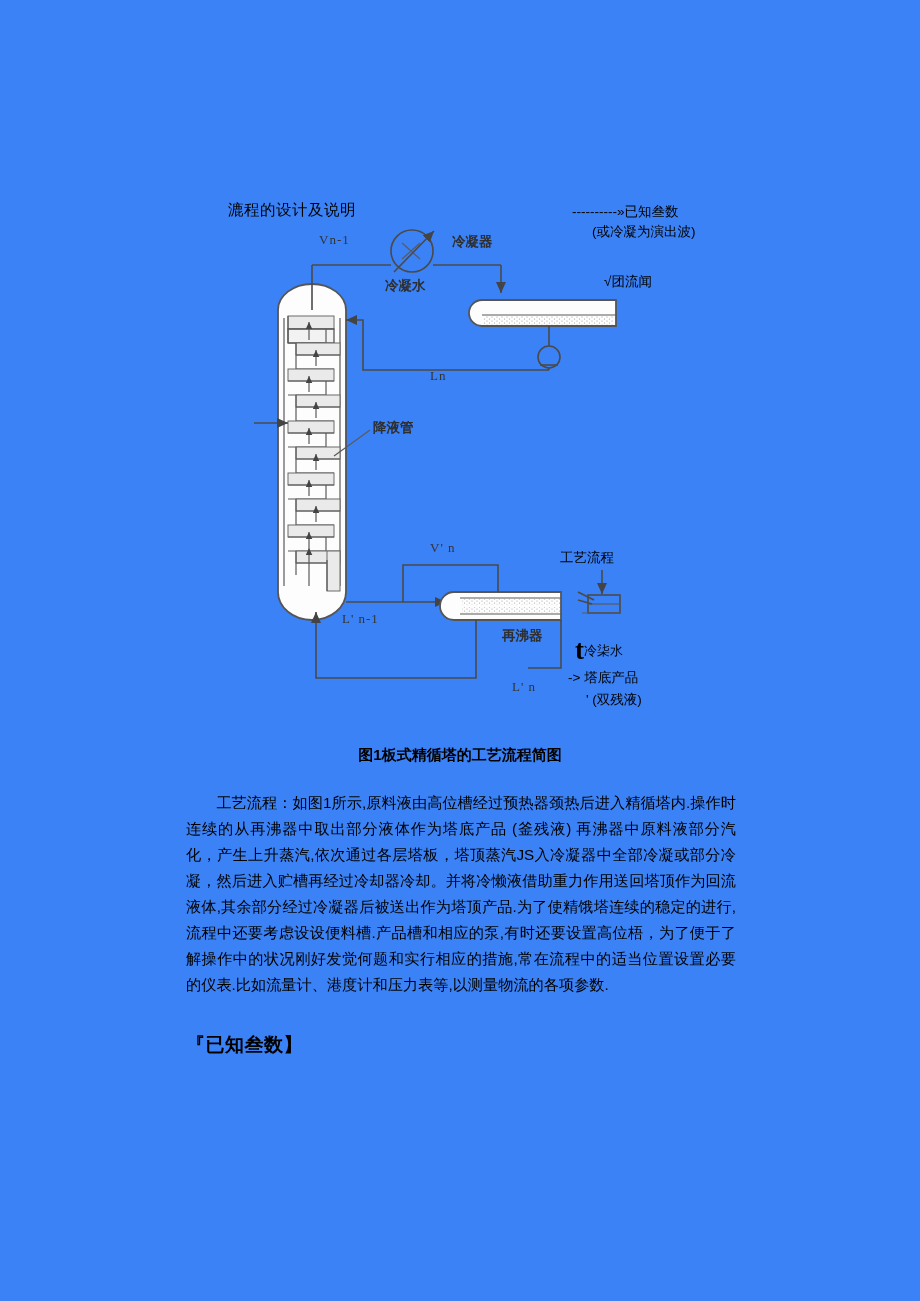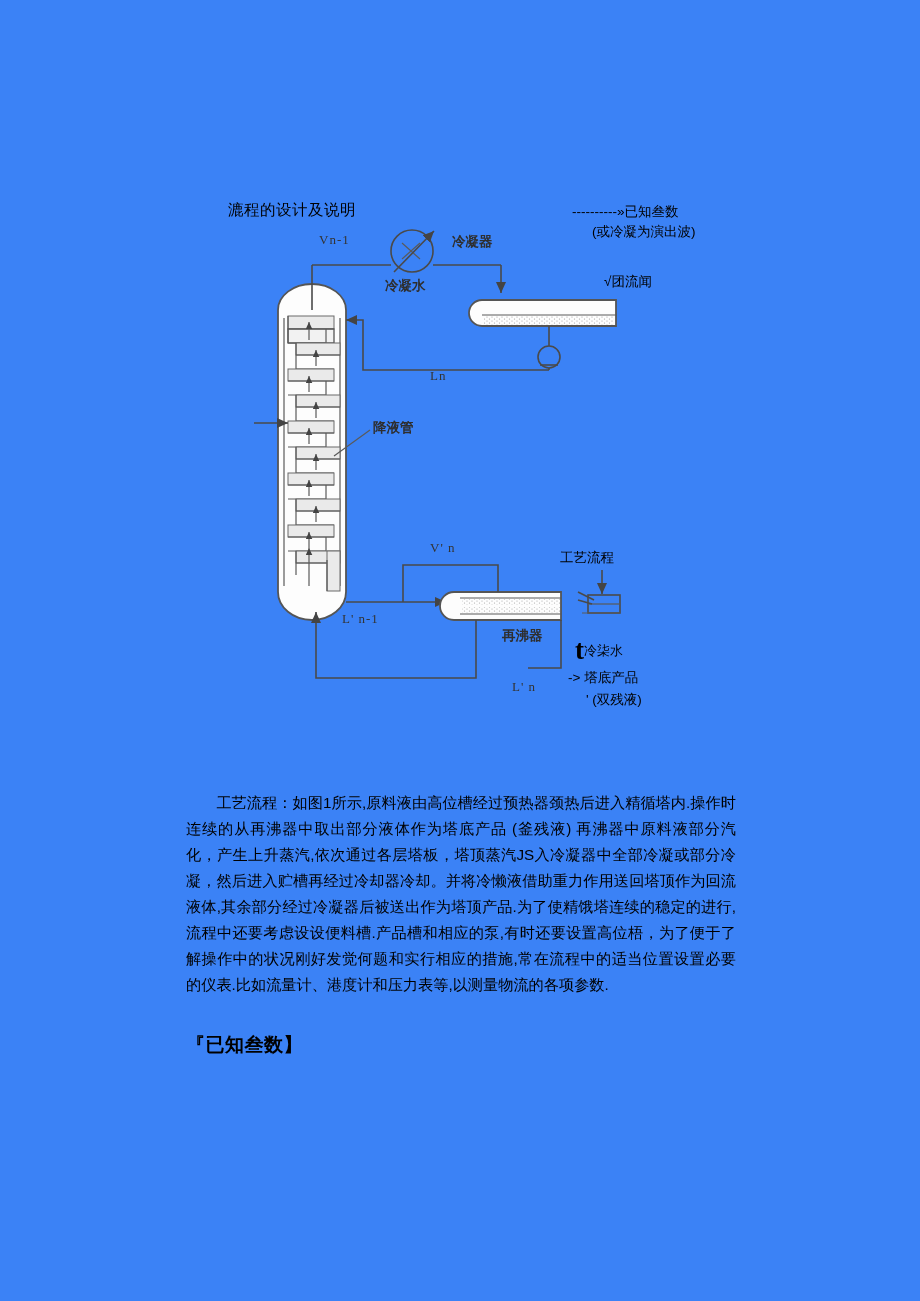--- a/index.html
+++ b/index.html
@@ -311,20 +311,21 @@
   <div class="annot annot-top-product">----------»已知叁数</div>
   <div class="annot annot-top-product2">(或冷凝为演出波)</div>
   <div class="annot annot-reflux-label">√团流闻</div>
   <div class="annot annot-steam">工艺流程</div>
   <div class="annot annot-cool-water">
     <span class="big">t</span><span>冷柒水</span>
   </div>
   <div class="annot annot-bottom-product">-&gt; 塔底产品</div>
   <div class="annot annot-bottom-product2">'    (双残液)</div>
 
+  <div class="fig-caption">图1板式精循塔的工艺流程简图</div>
 
   <div class="body-text">
     <p class="indent">工艺流程：如图1所示,原料液由高位槽经过预热器颈热后进入精循塔内.操作时连续的从再沸器中取出部分液体作为塔底产品 (釜残液) 再沸器中原料液部分汽化，产生上升蒸汽,依次通过各层塔板，塔顶蒸汽JS入冷凝器中全部冷凝或部分冷凝，然后进入贮槽再经过冷却器冷却。并将冷懒液借助重力作用送回塔顶作为回流液体,其余部分经过冷凝器后被送出作为塔顶产品.为了使精饿塔连续的稳定的进行,流程中还要考虑设设便料槽.产品槽和相应的泵,有时还要设置高位梧，为了便于了解操作中的状况刚好发觉何题和实行相应的措施,常在流程中的适当位置设置必要的仪表.比如流量计、港度计和压力表等,以测量物流的各项参数.</p>
   </div>
 
   <div class="known-params">『已知叁数】</div>
 
 </div>
 
 </body></html>

